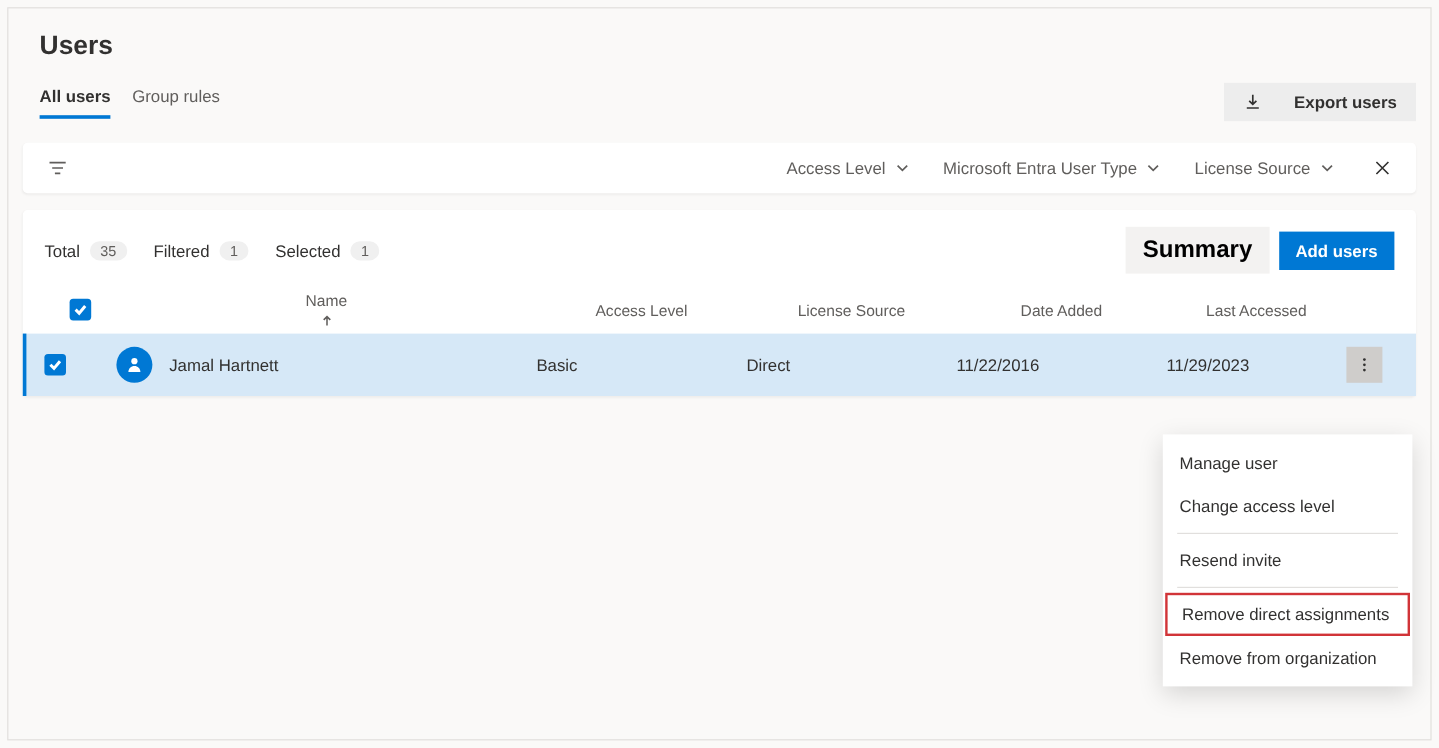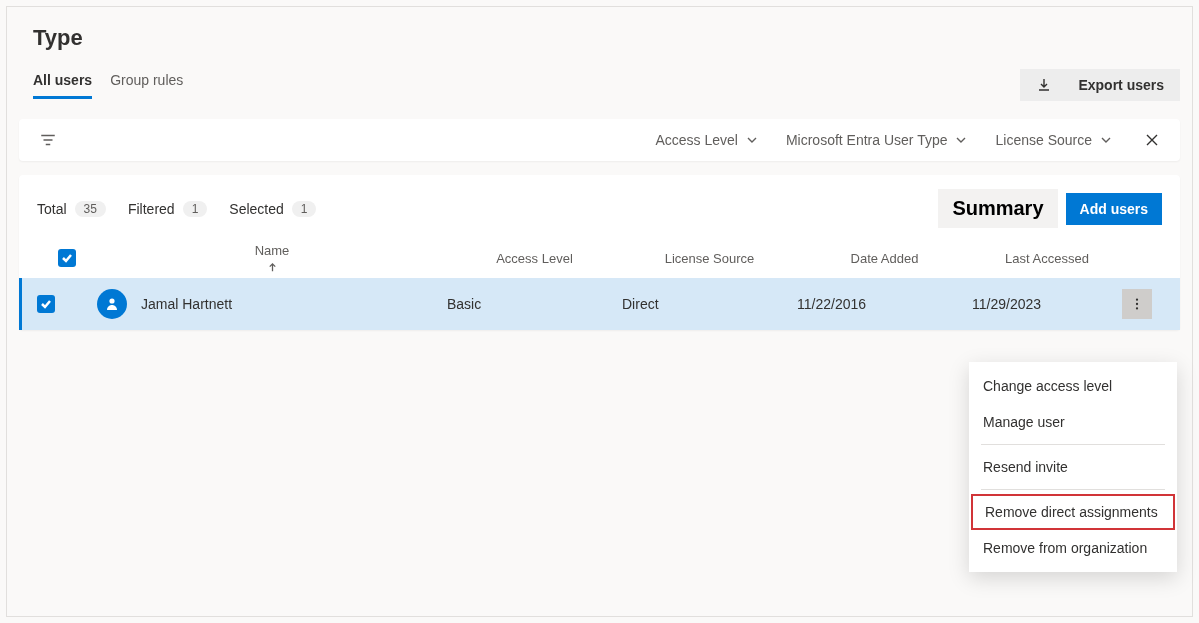--- a/index.html
+++ b/index.html
@@ -47,21 +47,21 @@
     
     .context-menu { position: absolute; right: 22px; top: 362px; width: 208px; background: #fff; box-shadow: 0 6px 20px rgba(0,0,0,0.15); padding: 6px 0; }
     .menu-item { padding: 10px 14px; font-size: 14px; color: #323130; cursor: pointer; }
     .menu-sep { height: 1px; background: #e1dfdd; margin: 4px 12px; }
     .menu-highlight { border: 2px solid #d13438; margin: 0 2px; padding: 8px 12px; }
   </style>
 </head>
 <body>
 
 <div class="container">
-  <h1 class="page-title">Type</h1>
+  <h1 class="page-title">Users</h1>
 
   <div class="header-row">
     <div class="tabs">
       <div class="tab active">All users</div>
       <div class="tab">Group rules</div>
     </div>
     <button class="export-btn">
       <svg viewBox="0 0 16 16" fill="none" stroke="#323130" stroke-width="1.4">
           <path d="M8 2v8M5 7l3 3 3-3M3 13h10"></path>
         </svg>
@@ -170,21 +170,21 @@
         <svg viewBox="0 0 16 16">
             <circle cx="8" cy="3" r="1.3"></circle>
             <circle cx="8" cy="8" r="1.3"></circle>
             <circle cx="8" cy="13" r="1.3"></circle>
           </svg>
       </div>
     </div>
   </div>
 
   <div class="context-menu">
+    <div class="menu-item">Manage user</div>
     <div class="menu-item">Change access level</div>
-    <div class="menu-item">Manage user</div>
     <div class="menu-sep"></div>
     <div class="menu-item">Resend invite</div>
     <div class="menu-sep"></div>
     <div class="menu-item menu-highlight">Remove direct assignments</div>
     <div class="menu-item">Remove from organization</div>
   </div>
 </div>
 
 </body></html>

